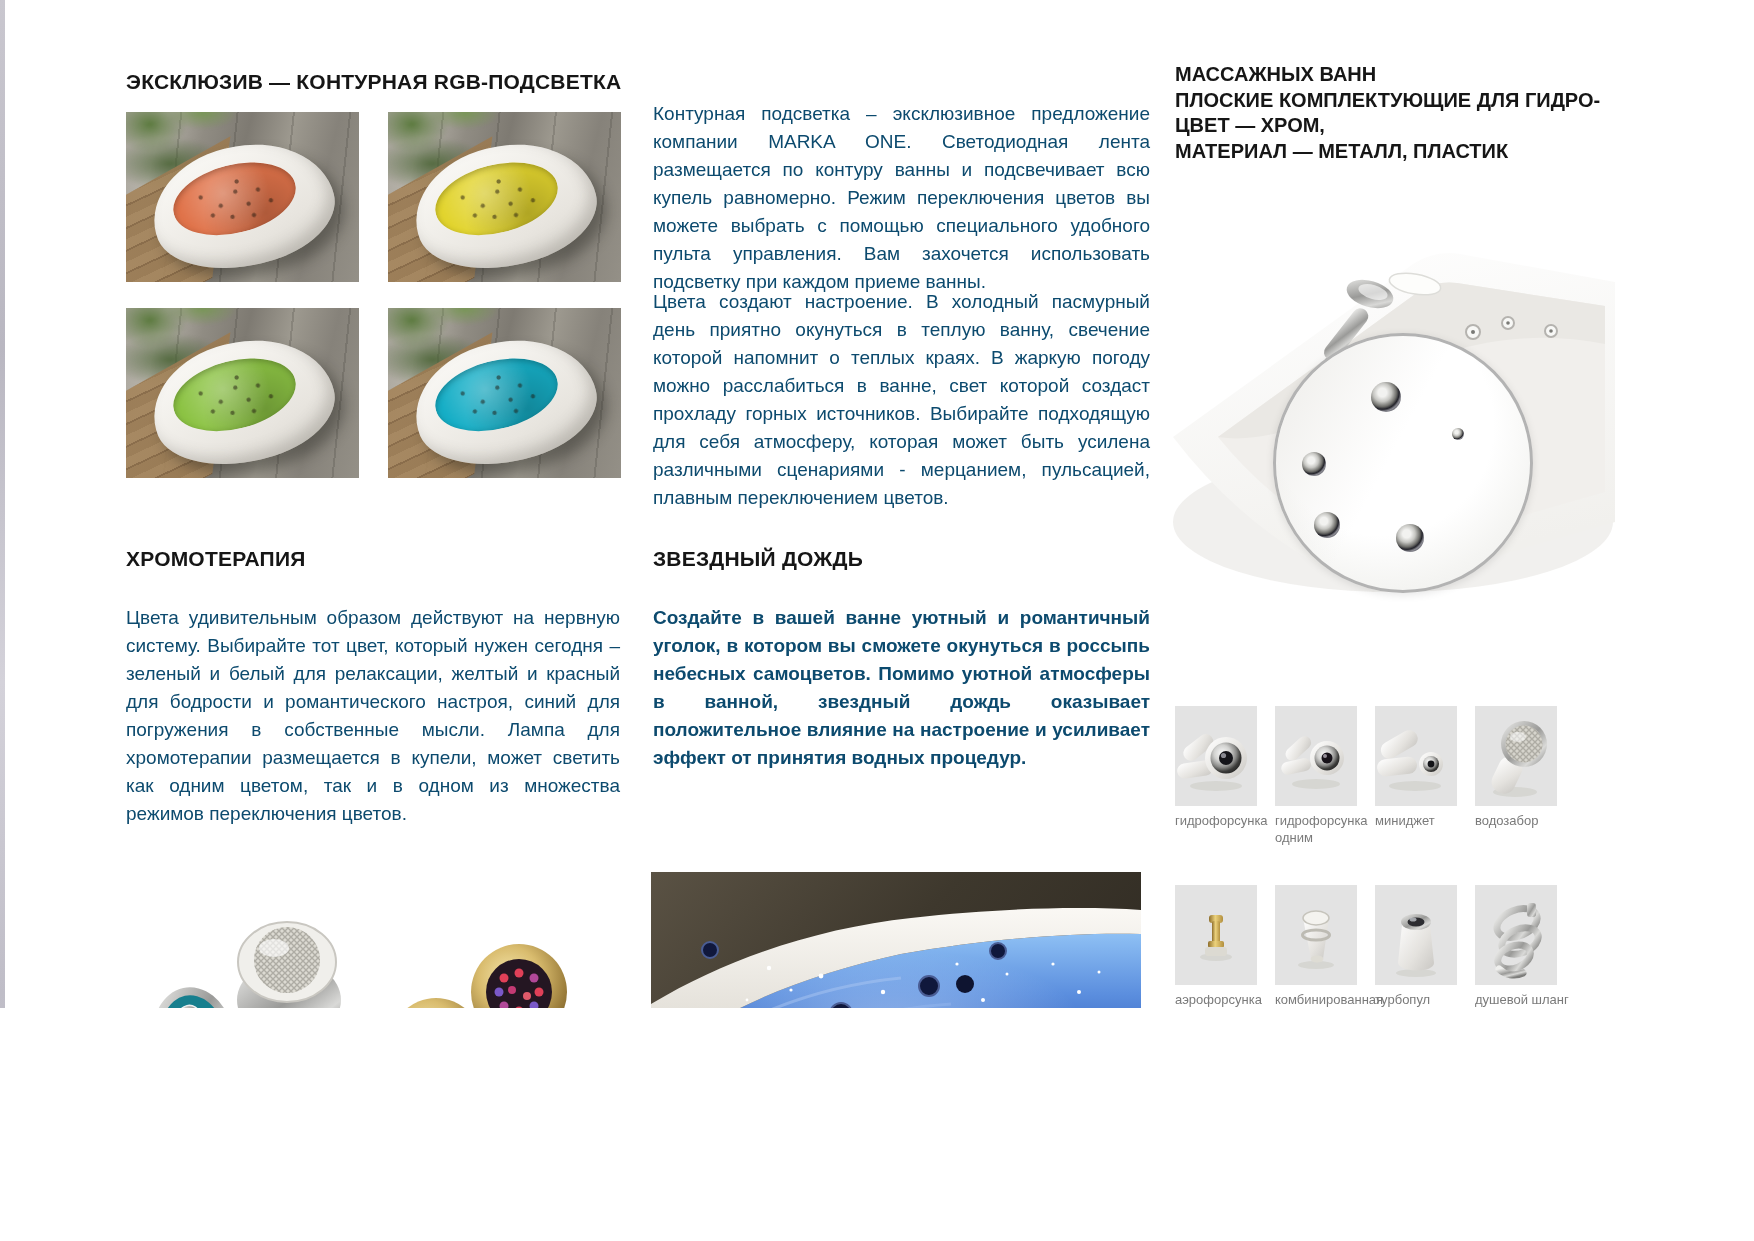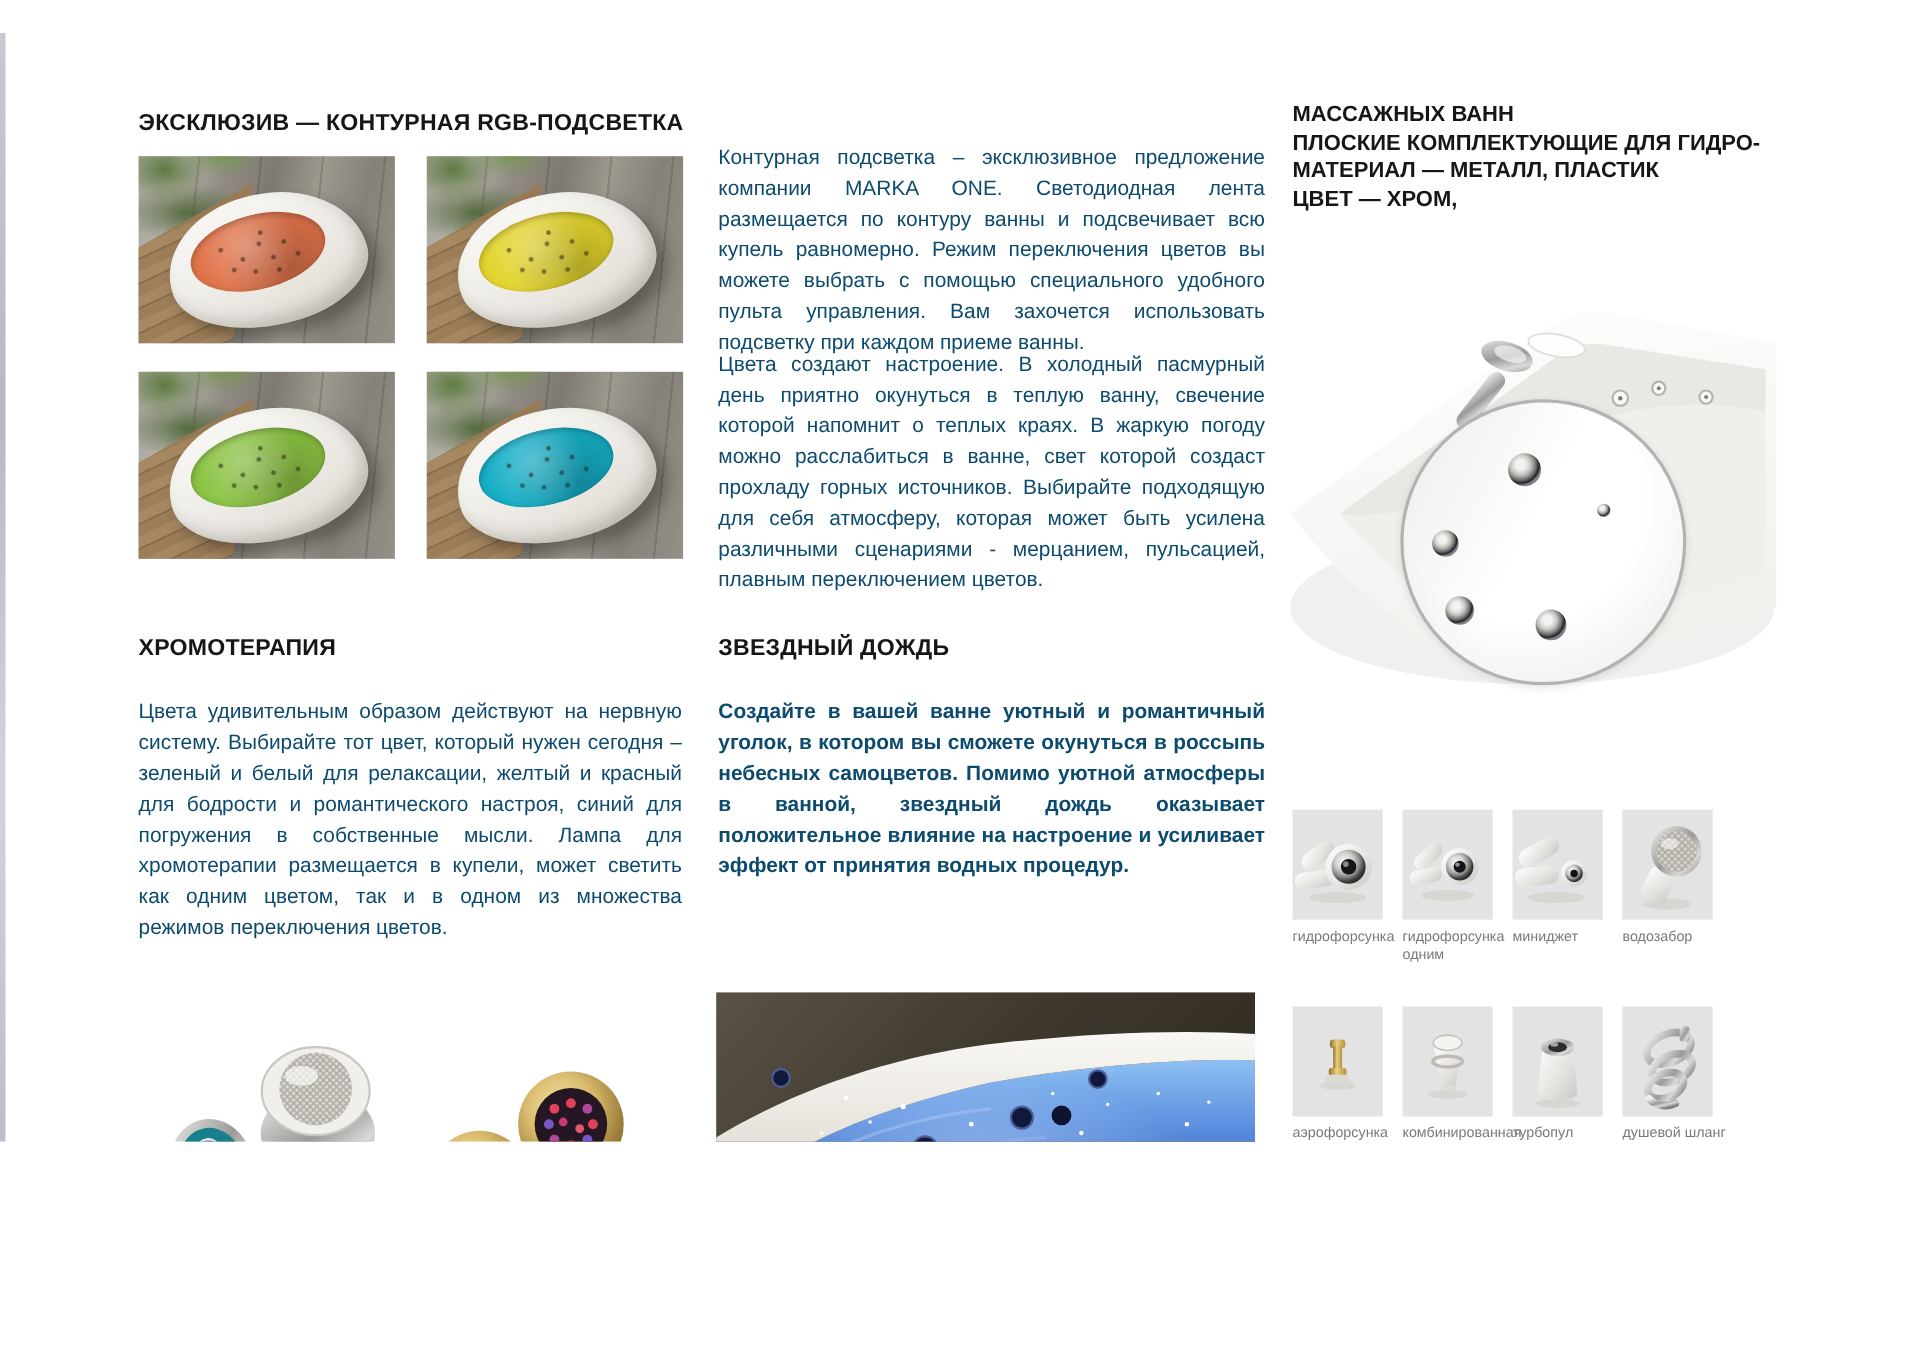--- a/index.html
+++ b/index.html
@@ -1,18 +1,18 @@
 <!DOCTYPE html>
 <html><head>
 <meta charset="utf-8">
 <style>
   html,body{margin:0;padding:0;background:#ffffff;}
   .page{
     position:relative;width:1754px;height:1008px;background:#ffffff;overflow:hidden;
-    font-family:"Liberation Sans", sans-serif;color:#3c3c3c;margin-top:30px;
+    font-family:"Liberation Sans", sans-serif;color:#3c3c3c;
   }
   .edge-strip{position:absolute;left:0;top:0;width:5px;height:1241px;
     background:linear-gradient(180deg,#c9c7cf 0%,#b9b7c1 28%,#d4d2da 55%,#bfbdc7 80%,#cccad2 100%);}
 
   
   .h1{position:absolute;font-size:21px;font-weight:700;color:#161616;letter-spacing:.2px;white-space:nowrap;}
   .h-rgb{left:126px;top:70px;}
   .h-chromo{left:126px;top:547px;}
   .h-stars{left:653px;top:547px;}
   .h-comp{position:absolute;left:1175px;top:62px;width:440px;font-size:20px;line-height:25.5px;font-weight:700;color:#161616;}
@@ -289,22 +289,22 @@
       <circle cx="262" cy="170" r="1.8"></circle>
         <circle cx="312" cy="176" r="1.5"></circle>
         <circle cx="366" cy="168" r="1.8"></circle>
       <circle cx="418" cy="166" r="1.4"></circle>
     </g>
   </svg>
 
   <div class="h-comp">
     <div>МАССАЖНЫХ ВАНН</div>
     <div>ПЛОСКИЕ КОМПЛЕКТУЮЩИЕ ДЛЯ ГИДРО-</div>
+    <div>ЦВЕТ — ХРОМ,</div>
     <div>МАТЕРИАЛ — МЕТАЛЛ, ПЛАСТИК</div>
-    <div>ЦВЕТ — ХРОМ,</div>
   </div>
 
   <svg class="tub-illu" viewBox="0 0 452 432">
     <ellipse cx="230" cy="330" rx="220" ry="70" fill="#ebeae7" opacity=".7"></ellipse>
     <path d="M10,245 L250,72 Q272,58 297,62 L452,90 L452,330 L210,400 Q90,350 10,245 Z" fill="url(#gTub)"></path>
     <path d="M55,245 L255,100 Q274,88 294,91 L442,114 L442,300 L215,365 Q120,325 55,245 Z" fill="#f1efec"></path>
     <path d="M55,245 L255,100 Q274,88 294,91 L442,114 L442,152 C360,136 280,152 220,192 C160,232 100,252 55,245 Z" fill="#eae8e4"></path>
     <g fill="#f8f8f6" stroke="#b5b3af" stroke-width="2">
       <circle cx="310" cy="140" r="7"></circle>
         <circle cx="345" cy="131" r="6"></circle>

